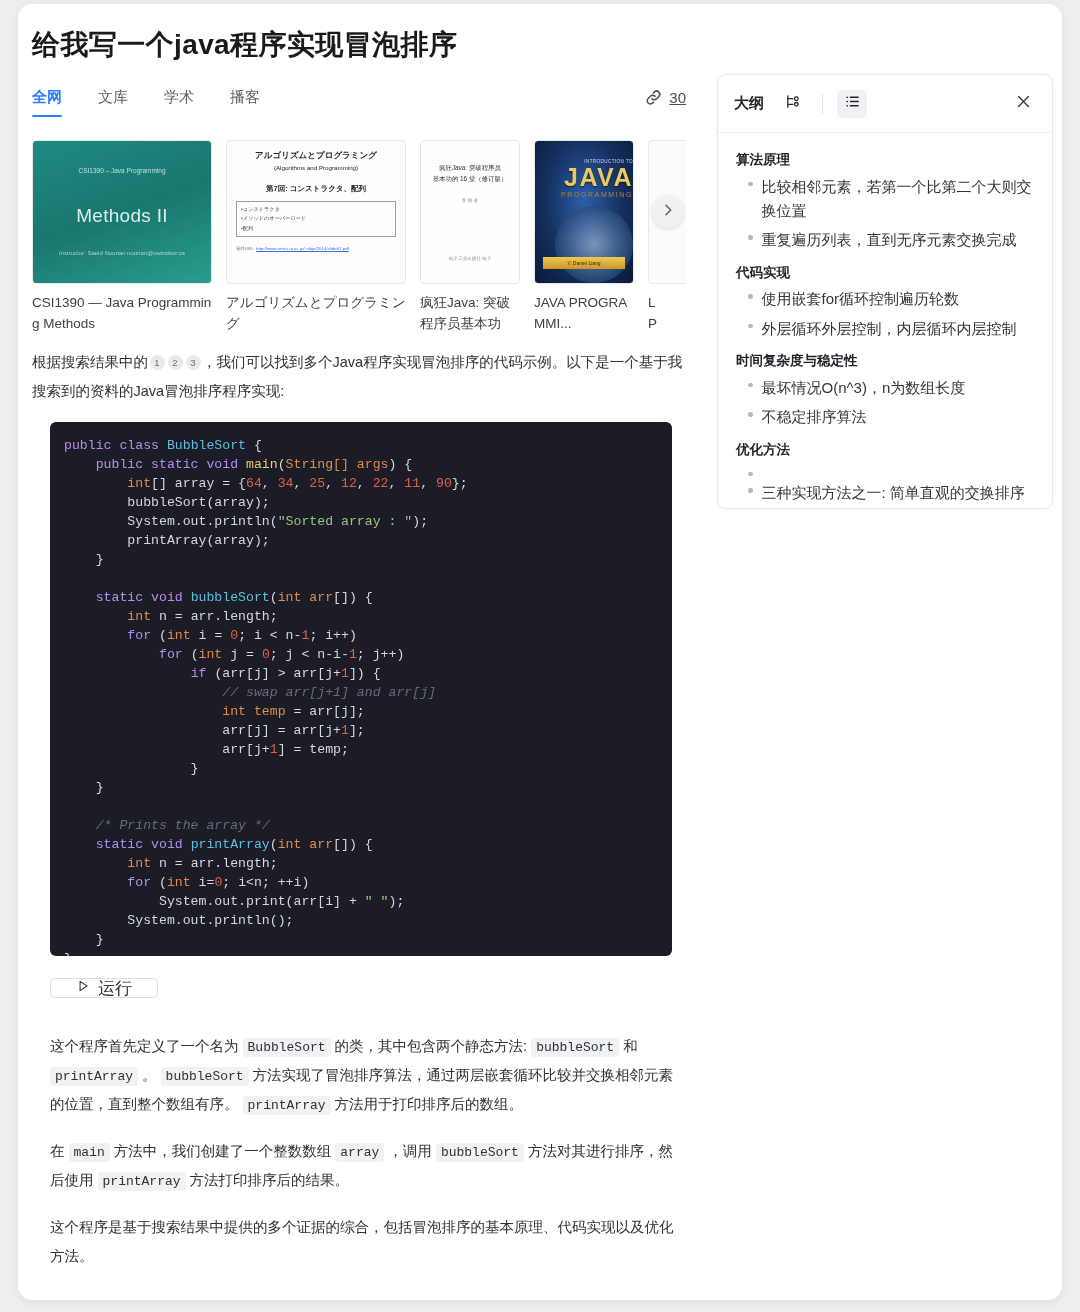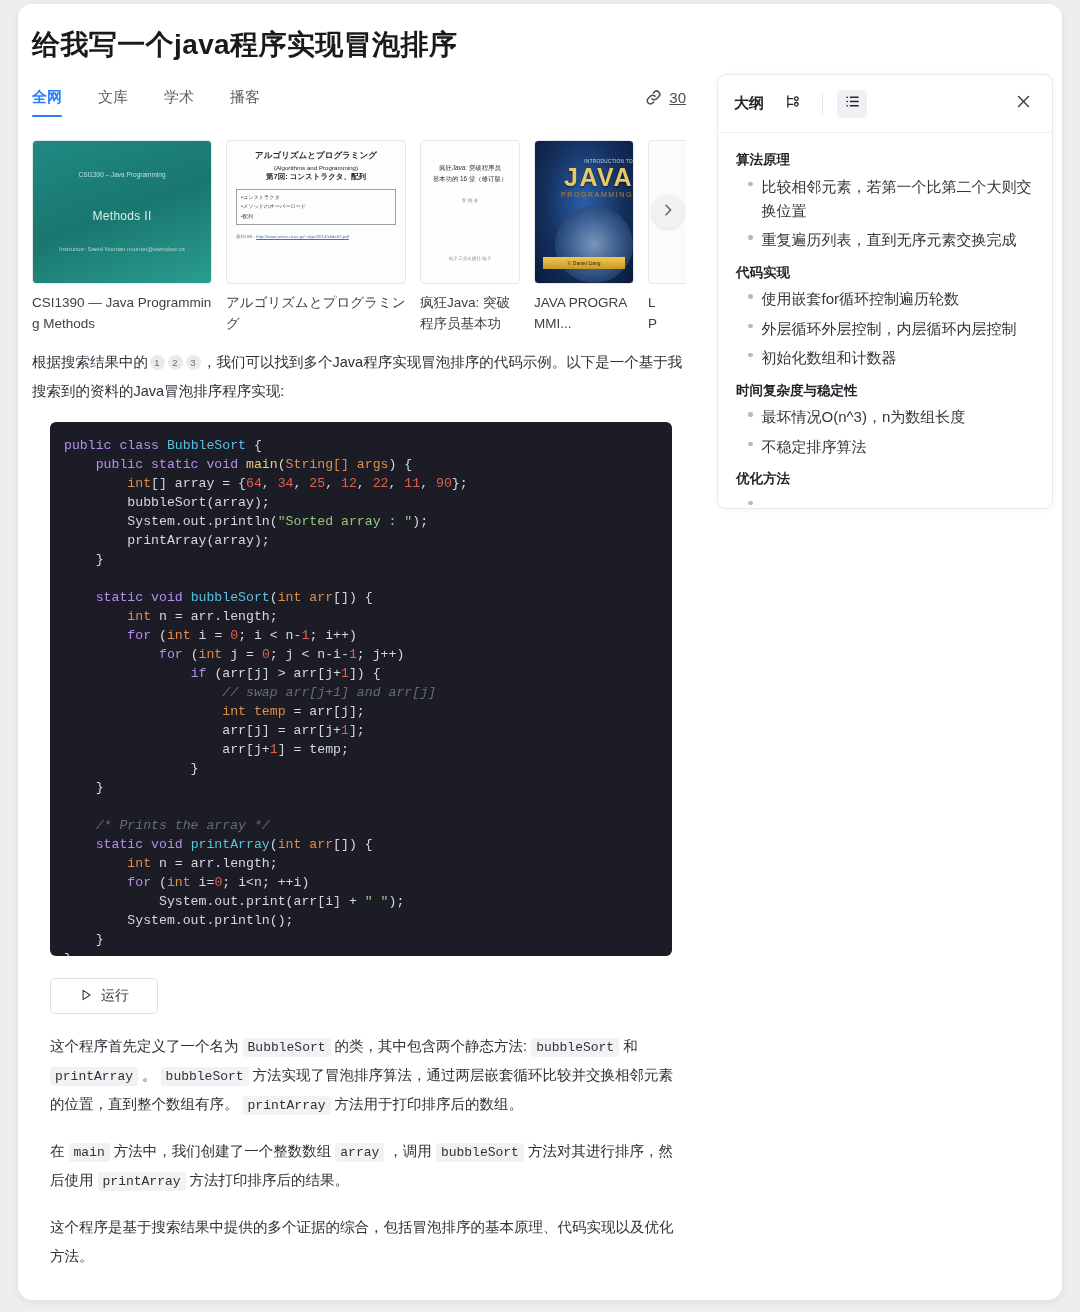--- a/index.html
+++ b/index.html
@@ -67,28 +67,28 @@
     color: #3c3f45; word-break: break-all;
   }
 
   
   .t1 {
     background: linear-gradient(160deg,#1f8a82 0%,#19776f 50%,#2a9d8f 100%);
     display: flex; flex-direction: column; align-items: center;
     justify-content: center; color: #d9efec; text-align: center;
   }
   .t1 .l1 { font-size: 6.5px; opacity: .85; margin-bottom: 16px; }
-  .t1 .l2 { font-size: 12px; letter-spacing: .3px; margin-bottom: 22px; margin-top: 15px; }
+  .t1 .l2 { font-size: 19px; letter-spacing: .3px; margin-bottom: 22px; margin-top: 15px; }
   .t1 .l3 { font-size: 6px; opacity: .72; line-height: 1.5; }
 
   
   .t2 { background: #fdfdfd; padding: 8px 9px; color: #23262b; }
   .t2 .h { font-size: 8.5px; text-align: center; line-height: 1.45; font-weight: bold; }
   .t2 .s { font-size: 6.2px; text-align: center; margin-top: 3px; }
-  .t2 .s2 { font-size: 7.5px; text-align: center; font-weight: bold; margin-top: 1px; }
+  .t2 .s2 { font-size: 7.5px; text-align: center; font-weight: bold; margin-top: 13px; }
   .t2 .box {
     margin-top: 7px; border: 1px solid #9aa0a8; padding: 3px 4px;
     font-size: 5.2px; line-height: 1.75; color: #3b3f45;
   }
   .t2 .foot { margin-top: 9px; font-size: 4.4px; color: #7b8089; }
   .t2 .foot u { color: #3b6fd4; }
 
   
   .t3 {
     background: #fefefe; display: flex; flex-direction: column;
@@ -169,25 +169,25 @@
   .fn   { color: #e6d06c; }
   .typ  { color: #e08c4a; }
   .num  { color: #e0604a; }
   .str  { color: #96c87a; }
   .cmt  { color: #676b7a; font-style: italic; }
   .pl   { color: #d6d8e0; }
 
   
   .runbtn {
     position: absolute; left: 32px; top: 974px;
-    width: 108px; height: 36px;
+    width: 108px; height: 20px;
     border: 1px solid #dcdee2; border-radius: 5px;
     background: #fff; display: flex; align-items: center;
     justify-content: center; gap: 8px; cursor: pointer;
-    font-size: 14px; color: #33363c;
+    font-size: 17px; color: #33363c;
   }
 
   .body2 { position: absolute; left: 32px; top: 1028px; width: 628px; }
 
   
   .panel {
     position: absolute; left: 699px; top: 70px;
     width: 336px; height: 435px;
     background: #fff; border: 1px solid #e8e9ec;
     border-radius: 9px; overflow: hidden;
@@ -425,24 +425,20 @@
 
       <div class="sec-h">代码实现</div>
       <div class="bullet">
             <span class="dot"></span>
             <span>使用嵌套for循环控制遍历轮数</span>
           </div>
       <div class="bullet">
             <span class="dot"></span>
             <span>外层循环外层控制，内层循环内层控制</span>
           </div>
-      <div class="bullet">
-            <span class="dot"></span>
-            <span>初始化数组和计数器</span>
-          </div>
 
       <div class="sec-h">时间复杂度与稳定性</div>
       <div class="bullet">
             <span class="dot"></span>
             <span>最坏情况O(n^3)，n为数组长度</span>
           </div>
       <div class="bullet">
             <span class="dot"></span>
             <span>不稳定排序算法</span>
           </div>

